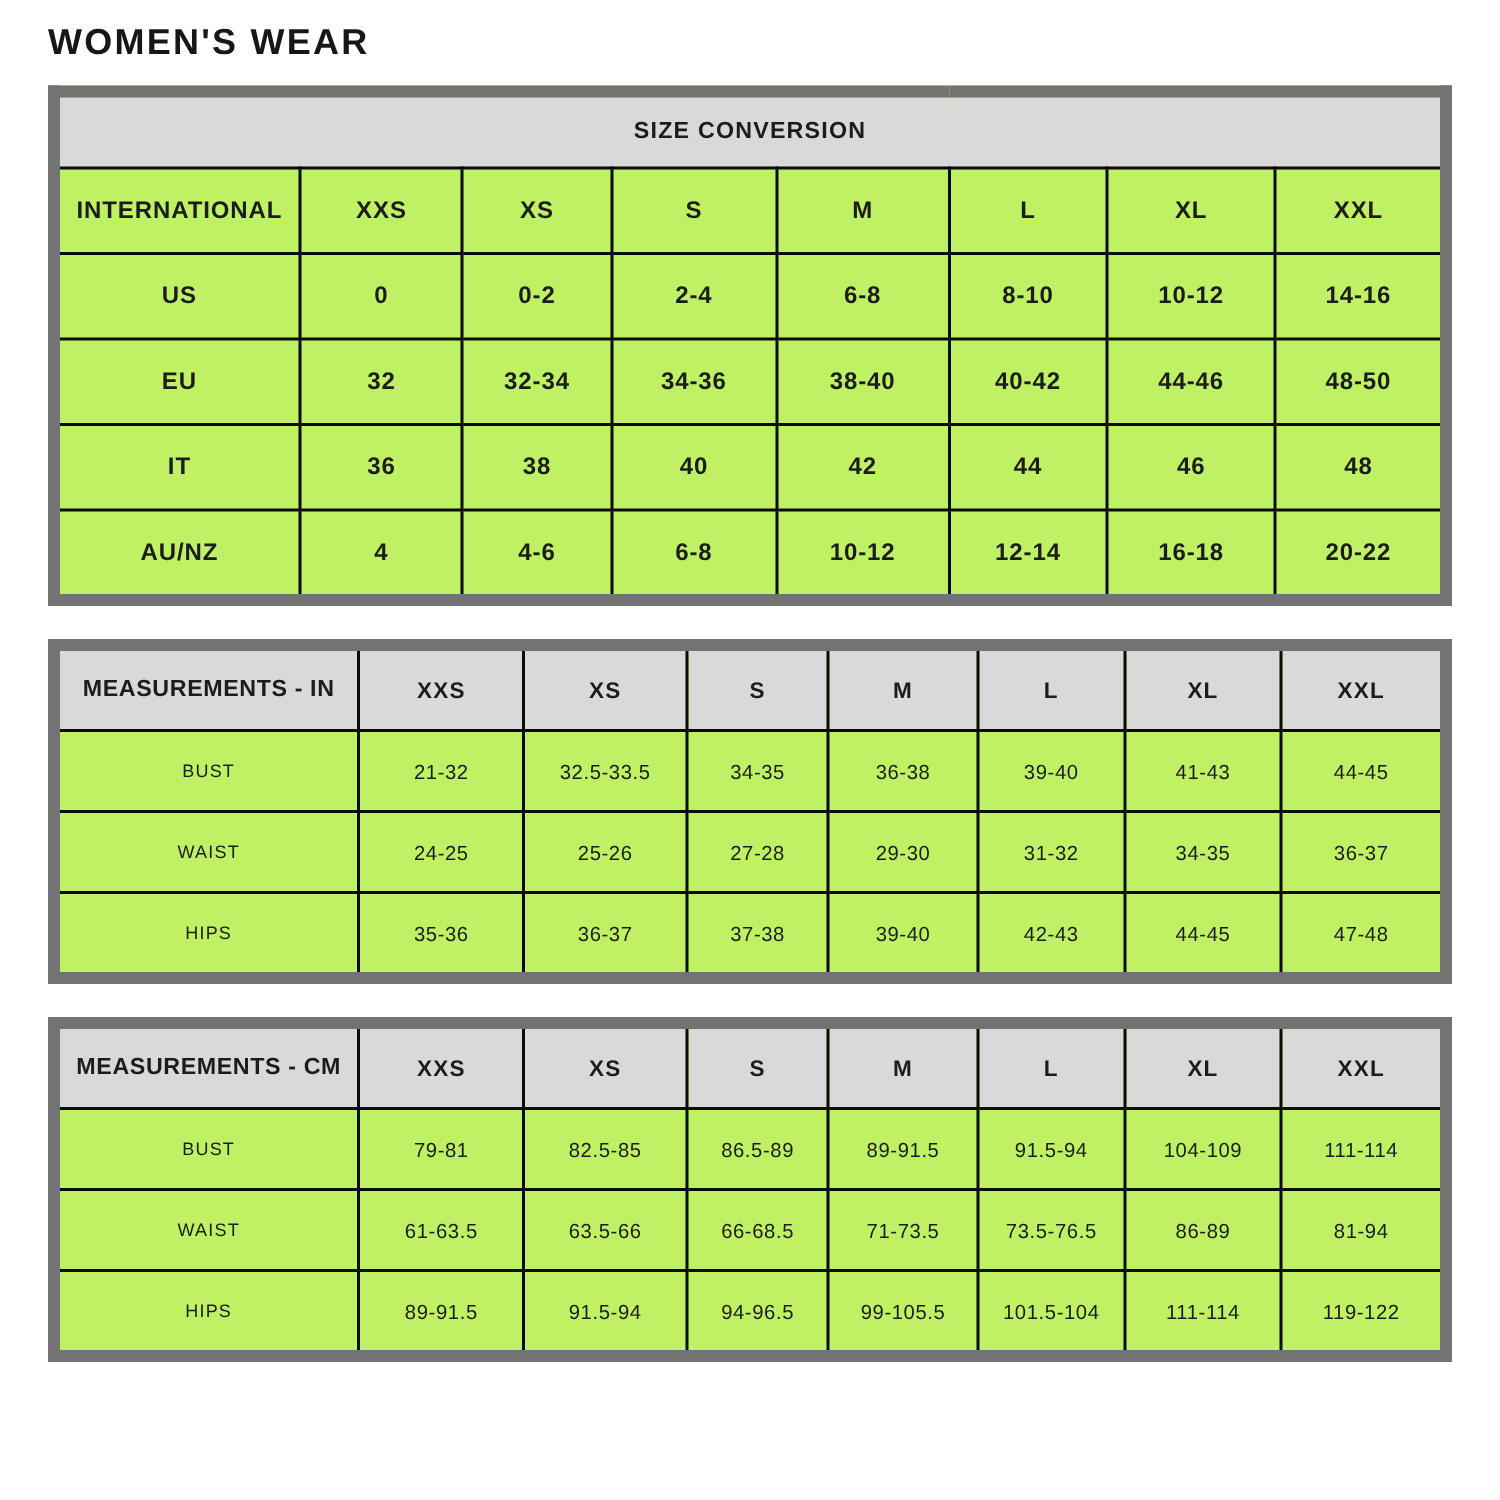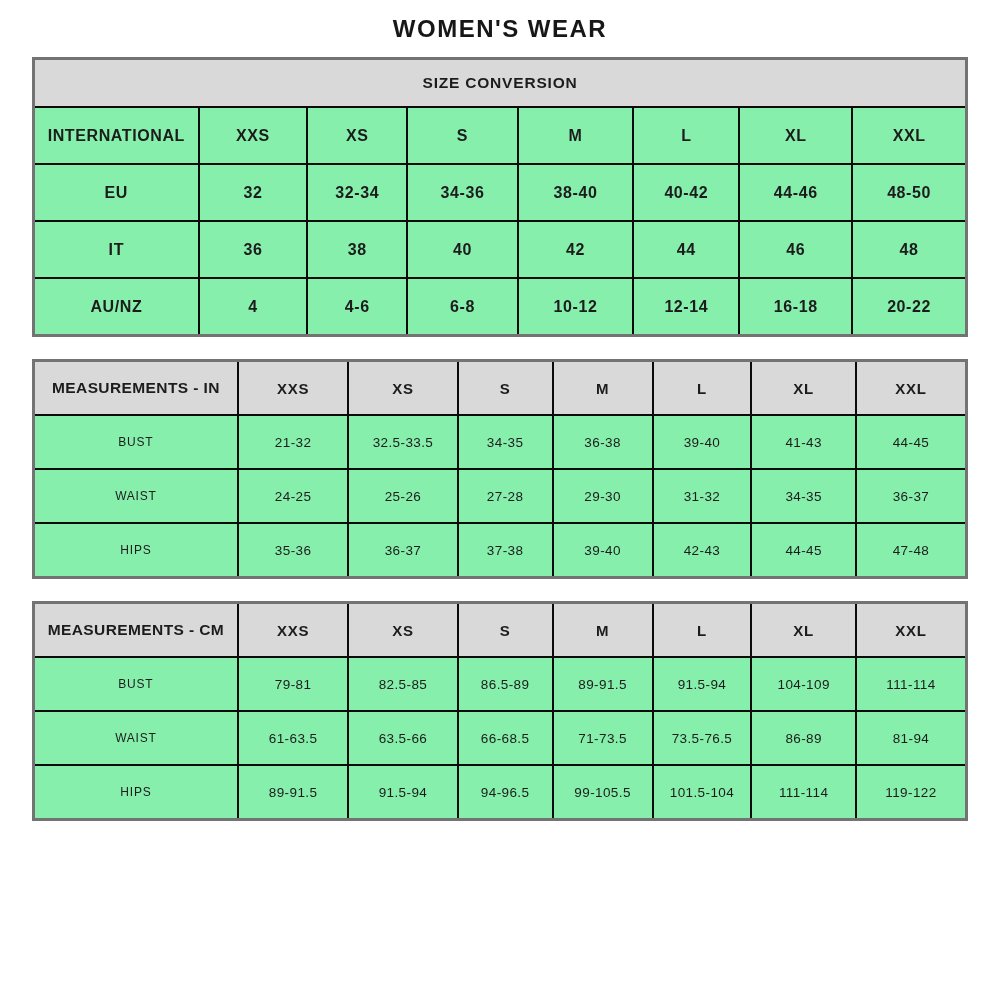--- a/index.html
+++ b/index.html
@@ -12,33 +12,32 @@
     color: #1c1c1c;
     -webkit-font-smoothing: antialiased;
   }
   .page {
     width: 936px;
     margin: 0 auto;
   }
   h1.title {
     margin: 0;
     padding: 15px 0 14px 0;
-    text-align: center;
     font-size: 24px;
     line-height: 28px;
     font-weight: bold;
     letter-spacing: 1.5px;
     color: #171717;
   }
   table.sizes {
     border-collapse: collapse;
     table-layout: fixed;
     width: 100%;
-    border: 3px solid #737373;
-    background: #86efac;
+    border: 8px solid #737373;
+    background: #bef264;
   }
   table.sizes + table.sizes,
   .tbl-gap {
     margin-top: 22px;
   }
   td {
     border: 2px solid #0b0b0b;
     text-align: center;
     vertical-align: middle;
     padding: 0 2px;
@@ -113,20 +112,30 @@
           <td class="row-label">INTERNATIONAL</td>
           <td class="val">XXS</td>
           <td class="val">XS</td>
           <td class="val">S</td>
           <td class="val">M</td>
           <td class="val">L</td>
           <td class="val">XL</td>
           <td class="val">XXL</td>
         </tr>
         <tr>
+          <td class="row-label">US</td>
+          <td class="val">0</td>
+          <td class="val">0-2</td>
+          <td class="val">2-4</td>
+          <td class="val">6-8</td>
+          <td class="val">8-10</td>
+          <td class="val">10-12</td>
+          <td class="val">14-16</td>
+        </tr>
+        <tr>
           <td class="row-label">EU</td>
           <td class="val">32</td>
           <td class="val">32-34</td>
           <td class="val">34-36</td>
           <td class="val">38-40</td>
           <td class="val">40-42</td>
           <td class="val">44-46</td>
           <td class="val">48-50</td>
         </tr>
         <tr>

